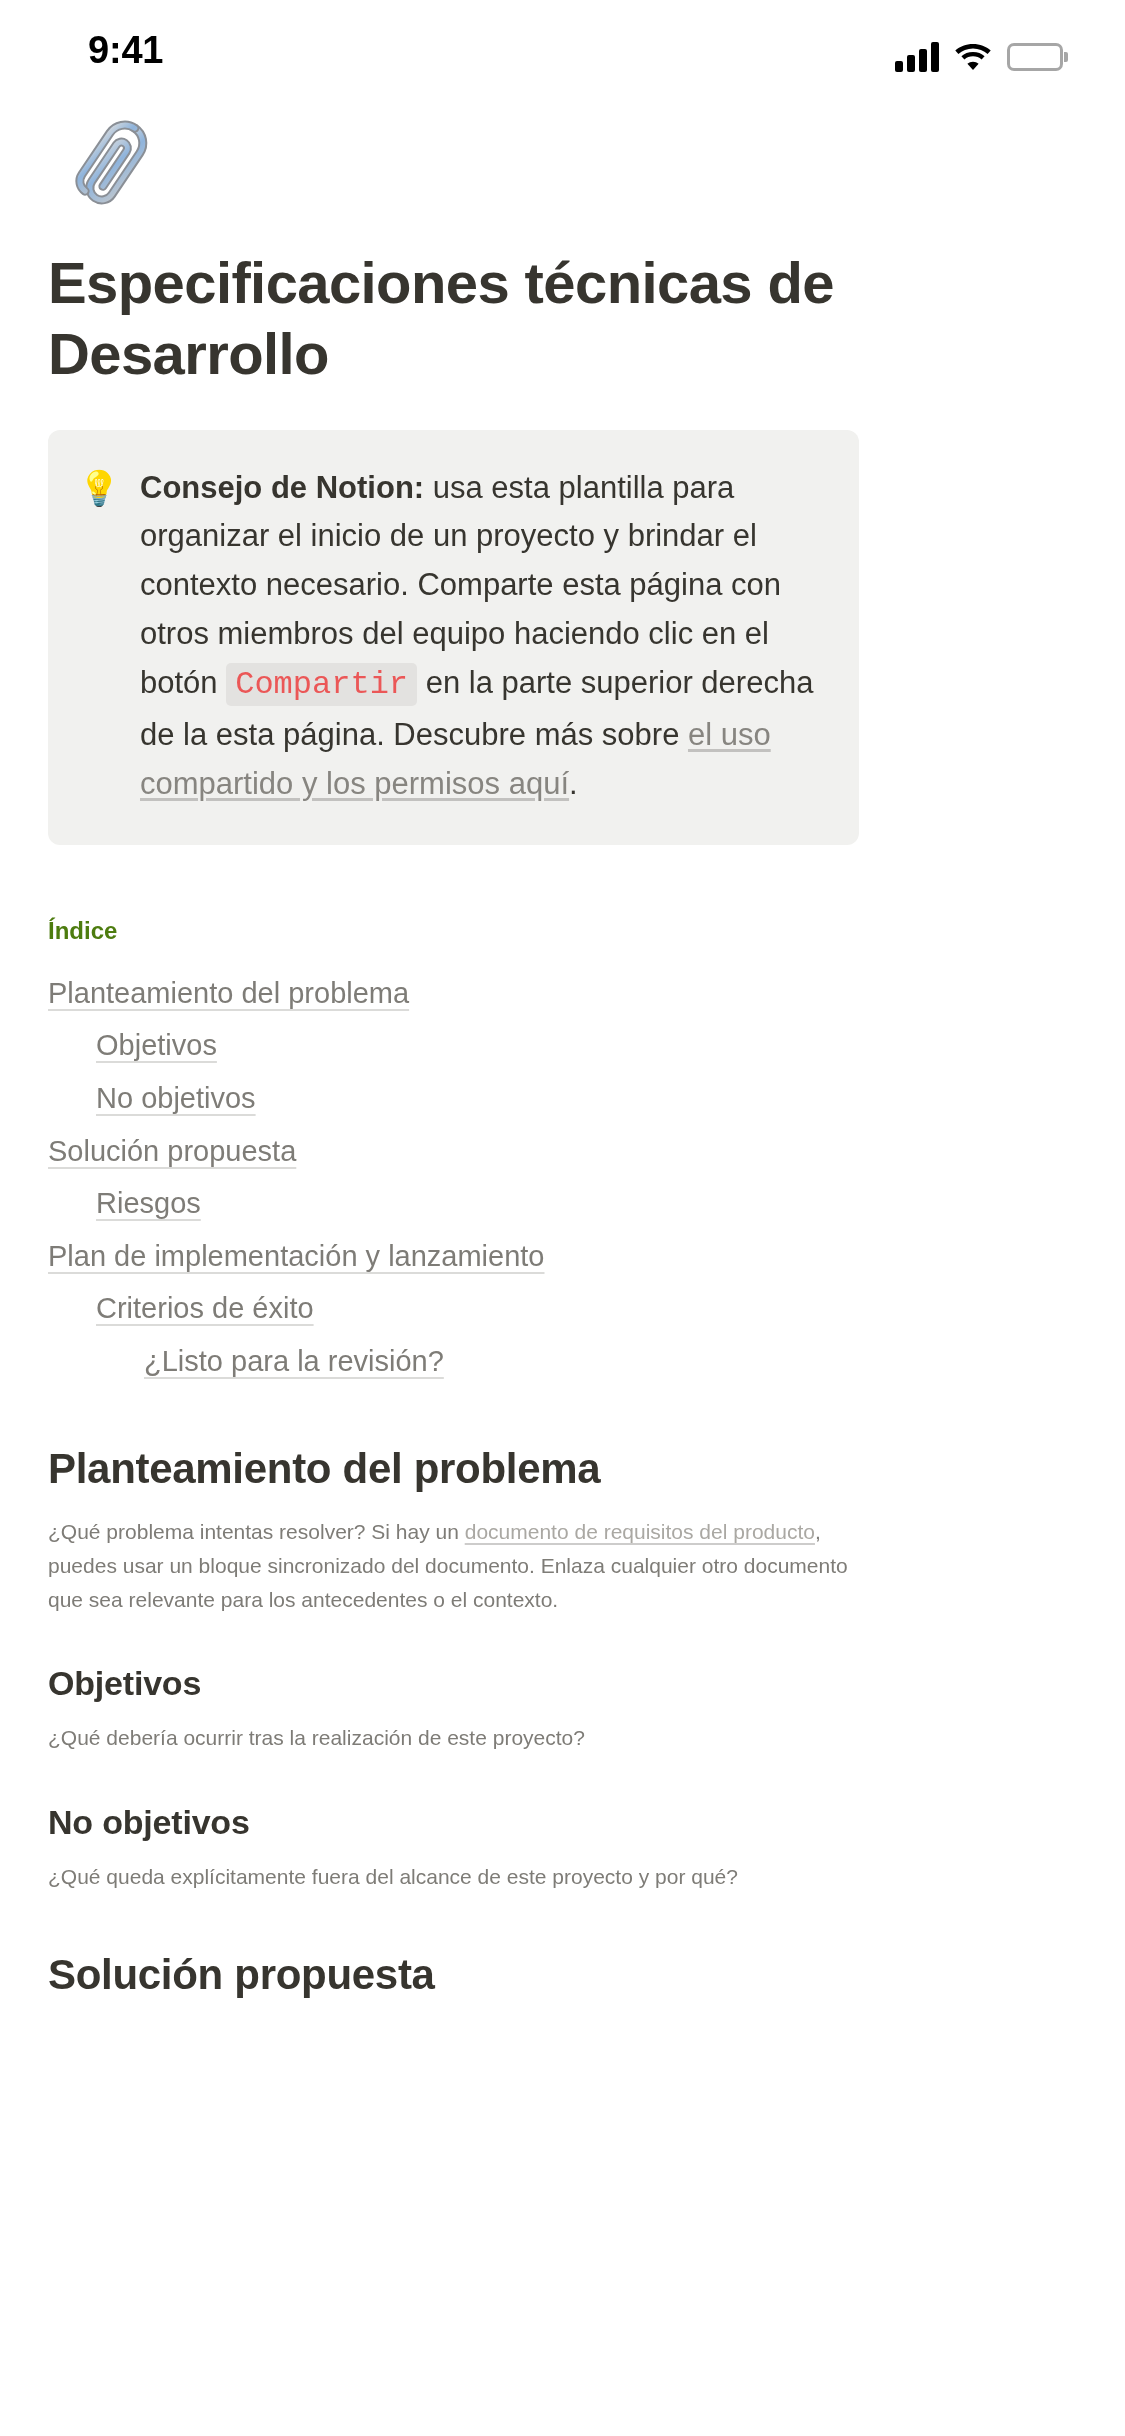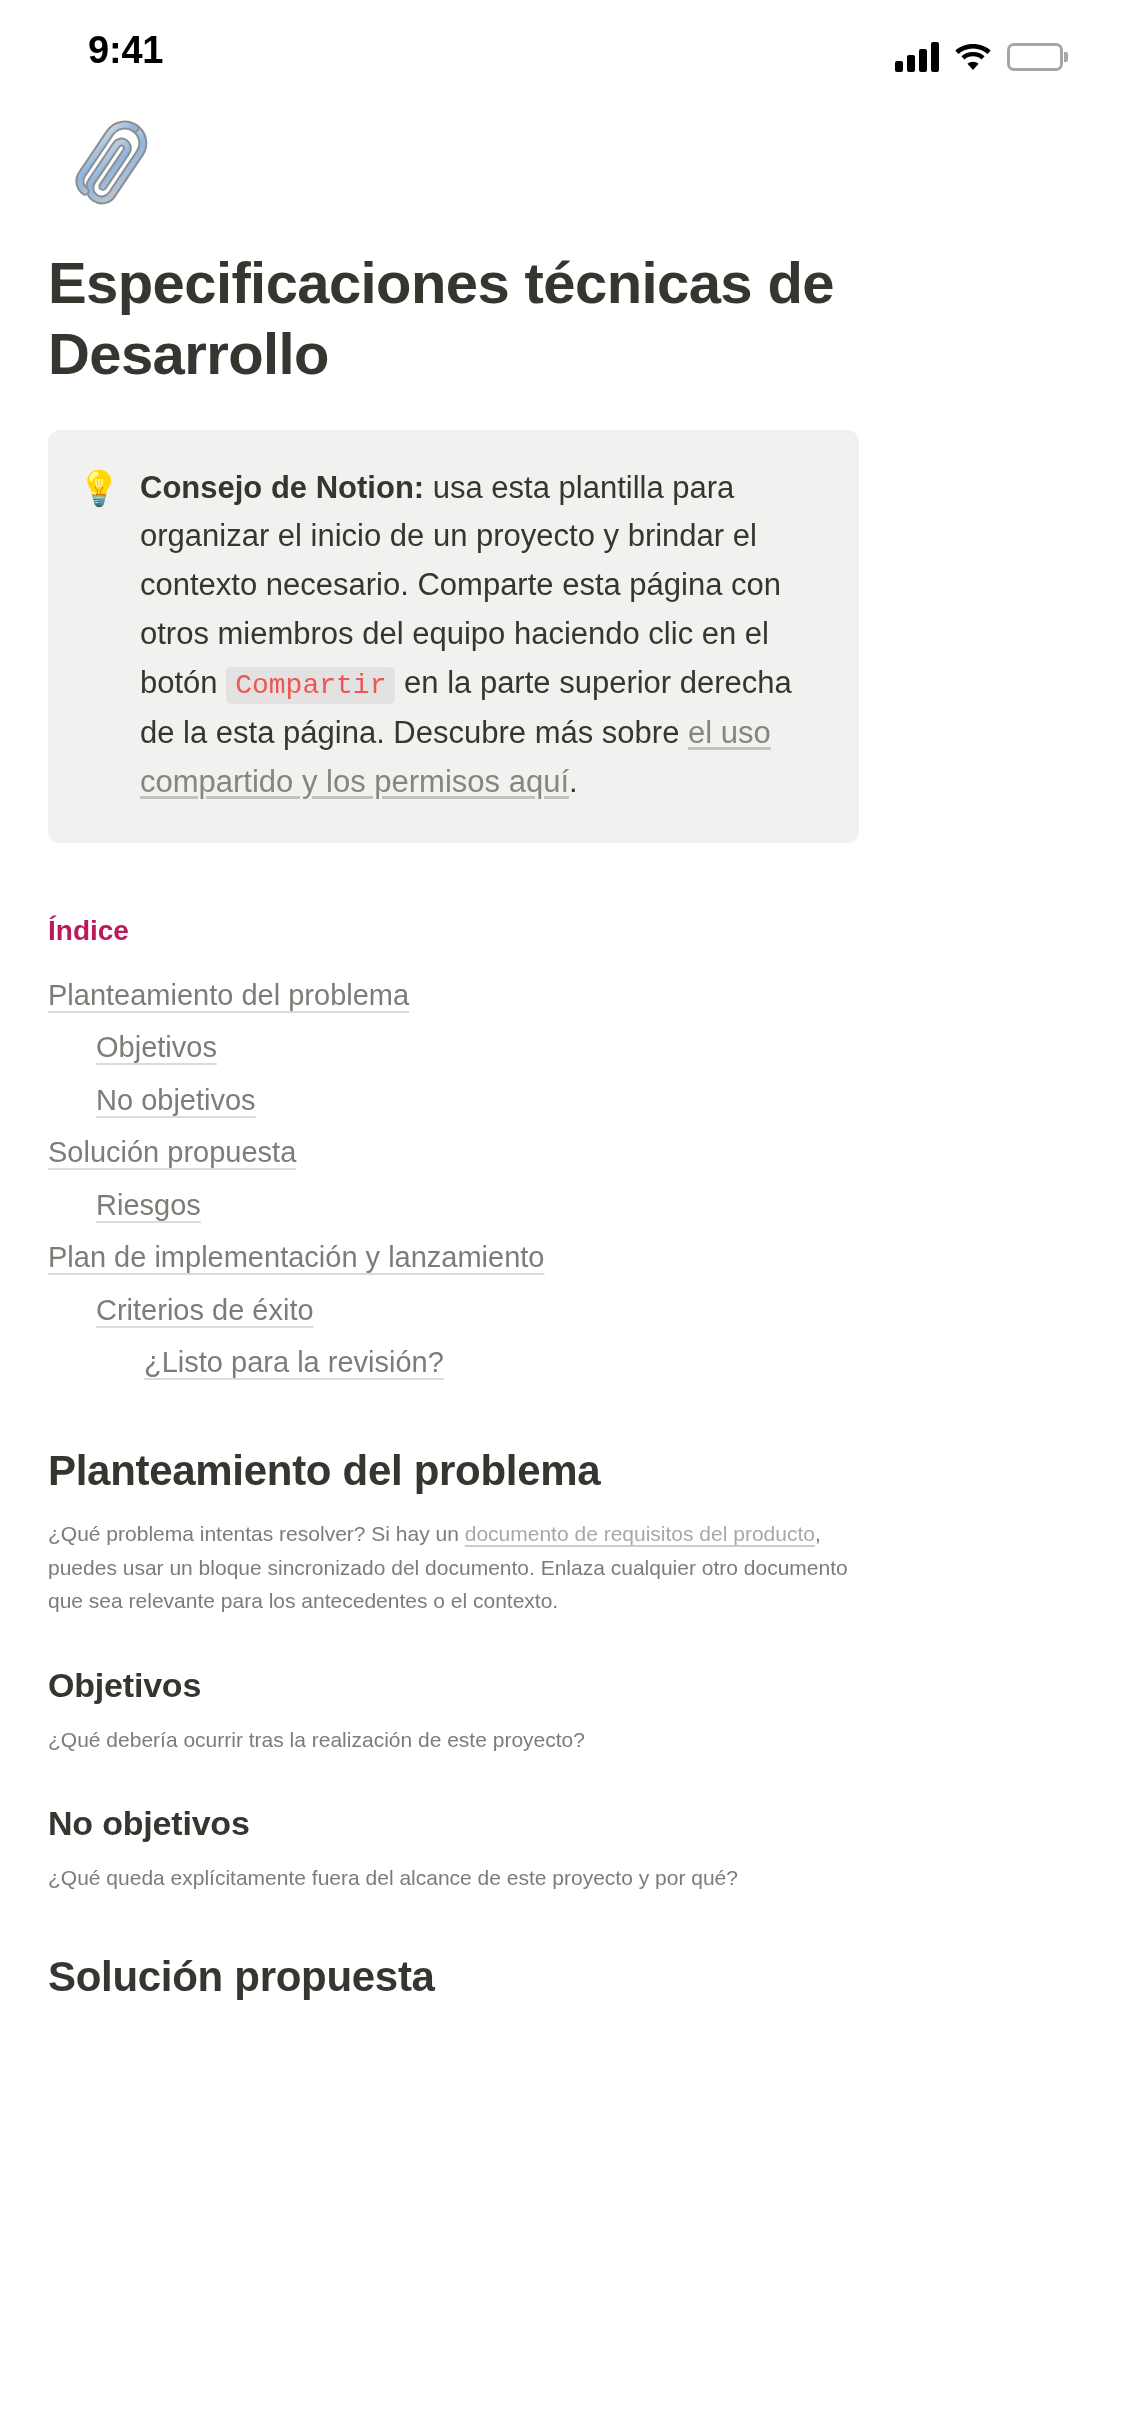--- a/index.html
+++ b/index.html
@@ -125,40 +125,40 @@
   .callout-text {
     font-size: 31px;
     line-height: 1.58;
     color: #37352F;
     flex: 1 1 auto;
   }
   .callout-text b { font-weight: bold; }
 
   .code-span {
     font-family: "Liberation Mono", monospace;
-    font-size: 28px;
+    font-size: 32px;
     color: #EB5757;
     background: #E3E2E0;
     border-radius: 5px;
     padding: 3px 9px;
   }
 
   .doc-link {
     color: #878580;
     text-decoration: underline;
     text-decoration-color: rgba(55,53,47,0.25);
     text-underline-offset: 4px;
   }
 
   
   .toc-wrap { margin-top: 72px; }
   .toc-heading {
-    font-size: 28px;
+    font-size: 24px;
     font-weight: bold;
-    color: #be185d;
+    color: #4d7c0f;
     margin-bottom: 22px;
   }
   .toc-list { list-style: none; }
   .toc-item {
     font-size: 29px;
     line-height: 1.33;
     color: #7E7C77;
     padding: 7px 0;
   }
   .toc-item .toc-link {

